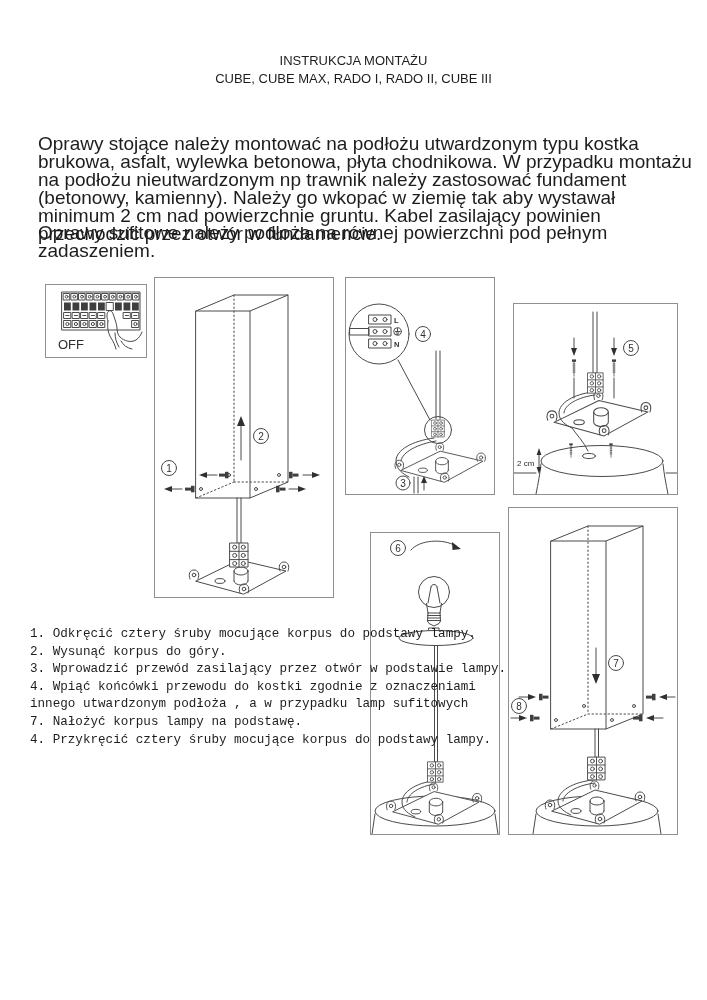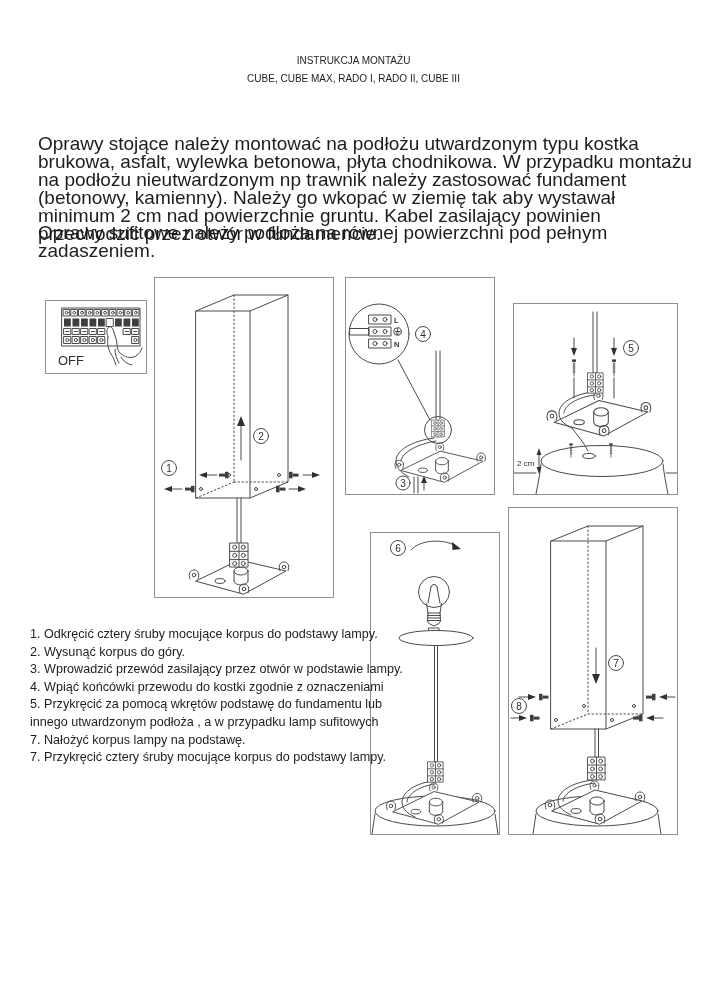--- a/index.html
+++ b/index.html
@@ -1,39 +1,39 @@
 <!DOCTYPE html>
 <html><head>
 <meta charset="utf-8">
 <style>
   html,body{margin:0;padding:0;background:#fff;}
   .page{position:relative;width:707px;height:1000px;background:#fff;overflow:hidden;
         font-family:"Liberation Sans",sans-serif;color:#1d1d1d;}
   .title{position:absolute;top:52px;left:0;width:707px;text-align:center;
-         font-size:10px;line-height:17.5px;font-weight:400;}
+         font-size:13px;line-height:17.5px;font-weight:400;}
   .para{position:absolute;left:38px;width:656px;font-size:19px;line-height:18.1px;}
   #para1{top:116px;}
   #para2{top:205px;}
   .fig{position:absolute;border:1px solid #8f8f8f;background:#fff;}
-  #fig-off   {left:45px; top:300px;width:100px;height:72px;}
+  #fig-off   {left:45px; top:284px;width:100px;height:72px;}
   #fig-body  {left:154px;top:277px;width:178px;height:319px;}
   #fig-wiring{left:345px;top:277px;width:148px;height:216px;}
   #fig-screws{left:513px;top:303px;width:163px;height:190px;}
   #fig-bulb  {left:370px;top:532px;width:128px;height:301px;}
   #fig-mount {left:508px;top:507px;width:168px;height:326px;}
   .fig svg{display:block;width:100%;height:100%;}
   svg{stroke-linecap:round;stroke-linejoin:round;}
   svg text{font-family:"Liberation Sans",sans-serif;fill:#2f2f2f;stroke:none;}
   .ln{stroke:#4a4a4a;fill:none;stroke-width:1;}
   .ah{fill:#2f2f2f;stroke:none;}               
   .scr{fill:#3f3f3f;stroke:none;}              
   .wfill{fill:#fff;}
   .stepnum{font-size:10px;text-anchor:middle;}
   .list{position:absolute;left:30px;top:626px;font-size:12.6px;line-height:17.6px;}
-  .list div{white-space:nowrap;}
+  .list div{white-space:nowrap;font-family:Liberation Mono, monospace;}
 </style>
 </head>
 <body>
 
 <svg width="0" height="0" style="position:absolute" aria-hidden="true">
   <defs>
     <symbol id="sym-tab" viewBox="0 0 12 12">
       <path class="ln" d="M2,10 C0,5 2,1 6,1 C10,1 12,5 10,10" fill="#fff"></path>
       <circle class="ln" cx="6" cy="6" r="1.8"></circle>
     </symbol>
@@ -366,19 +366,18 @@
         <line class="ln" x1="89.5" y1="221" x2="89.5" y2="250"></line>
       <use href="#sym-tblock" x="78" y="248" width="19" height="25"></use>
     </svg>
   </div>
 
   <div class="list">
     <div>1. Odkręcić cztery śruby mocujące korpus do podstawy lampy.</div>
     <div>2. Wysunąć korpus do góry.</div>
     <div>3. Wprowadzić przewód zasilający przez otwór w podstawie lampy.</div>
     <div>4. Wpiąć końcówki przewodu do kostki zgodnie z oznaczeniami</div>
-    <div>5. Przykręcić za pomocą wkrętów podstawę do fundamentu lub</div>
     <div>innego utwardzonym podłoża , a w przypadku lamp sufitowych</div>
     <div>7. Nałożyć korpus lampy na podstawę.</div>
-    <div>7. Przykręcić cztery śruby mocujące korpus do podstawy lampy.</div>
+    <div>4. Przykręcić cztery śruby mocujące korpus do podstawy lampy.</div>
   </div>
 
 </div>
 
 </body></html>

